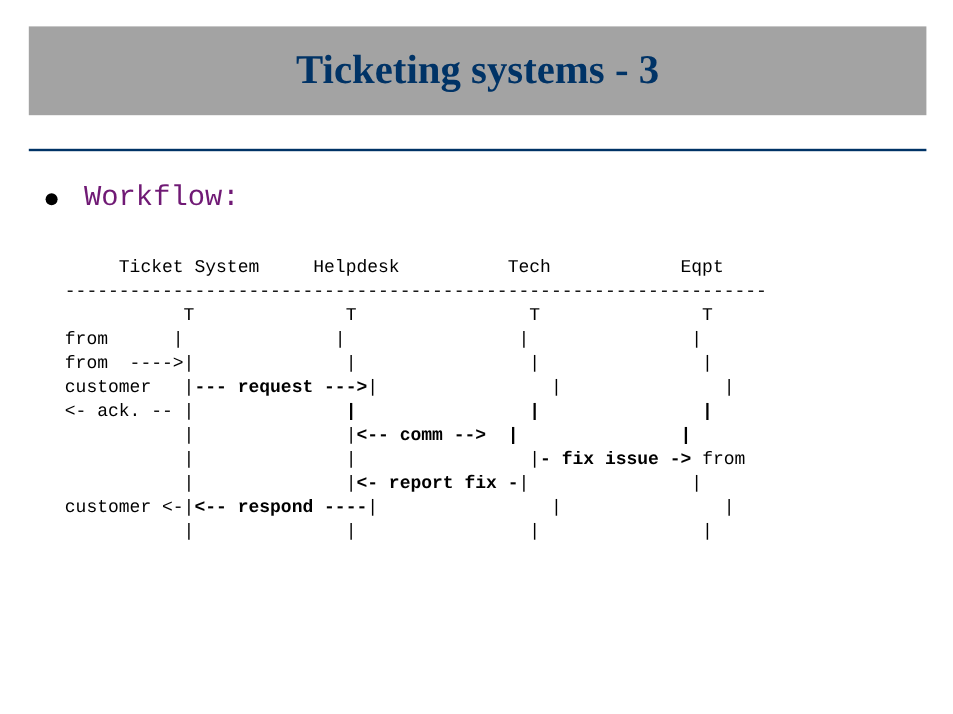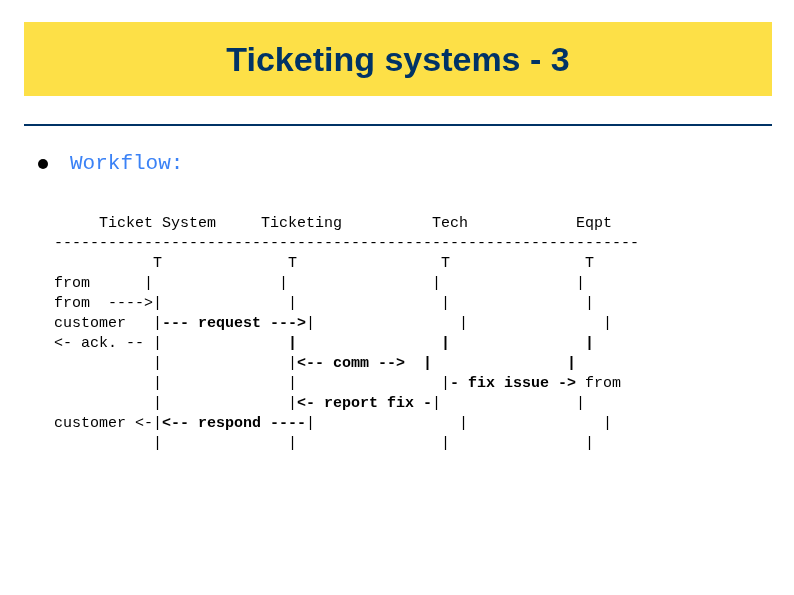--- a/index.html
+++ b/index.html
@@ -16,24 +16,25 @@
     height: 595px;
     position: relative;
     box-sizing: border-box;
   }
   .title-band {
     position: absolute;
     left: 24px;
     top: 22px;
     width: 748px;
     height: 74px;
-    background: #fde047;
+    background: #a3a3a3;
     display: flex;
     align-items: center;
     justify-content: center;
+    font-family: Liberation Serif, serif;
   }
   .title-band-inner {
     font-size: 34px;
     font-weight: bold;
     color: #003366;
   }
   .underline {
     position: absolute;
     left: 24px;
     top: 124px;
@@ -50,22 +51,22 @@
   }
   .bullet-dot {
     width: 10px;
     height: 10px;
     background: #000;
     border-radius: 50%;
     margin-right: 22px;
   }
   .bullet-text {
     font-family: "Courier New", Courier, monospace;
-    font-size: 21px;
-    color: #3b82f6;
+    font-size: 24px;
+    color: #701a75;
   }
   .workflow-block {
     position: absolute;
     left: 54px;
     top: 214px;
     font-family: "Courier New", Courier, monospace;
     font-size: 15px;
     line-height: 20px;
     color: #000;
     white-space: pre;
@@ -81,21 +82,21 @@
     <div class="title-band-inner">Ticketing systems - 3</div>
   </div>
 
   <div class="underline"></div>
 
   <div class="bullet-row">
     <div class="bullet-dot"></div>
     <div class="bullet-text">Workflow:</div>
   </div>
 
-  <div class="workflow-block"><span>     Ticket System     Ticketing          Tech            Eqpt</span>
+  <div class="workflow-block"><span>     Ticket System     Helpdesk          Tech            Eqpt</span>
 <span>-----------------------------------------------------------------</span>
 <span>           T              T                T               T</span>
 <span>from      |              |                |               |</span>
 <span>from  ----&gt;|              |                |               |</span>
 <span>customer   |</span><span class="bold">--- request ---&gt;</span><span>|                |               |</span>
 <span>&lt;- ack. -- |              </span><span class="bold">|                |               |</span>
 <span>           |              |</span><span class="bold">&lt;-- comm --&gt;  </span><span class="bold">|               |</span>
 <span>           |              |                |</span><span class="bold">- fix issue -&gt; </span><span>from</span>
 <span>           |              |</span><span class="bold">&lt;- report fix -</span><span>|               |</span>
 <span>customer &lt;-|</span><span class="bold">&lt;-- respond ----</span><span>|                |               |</span>

